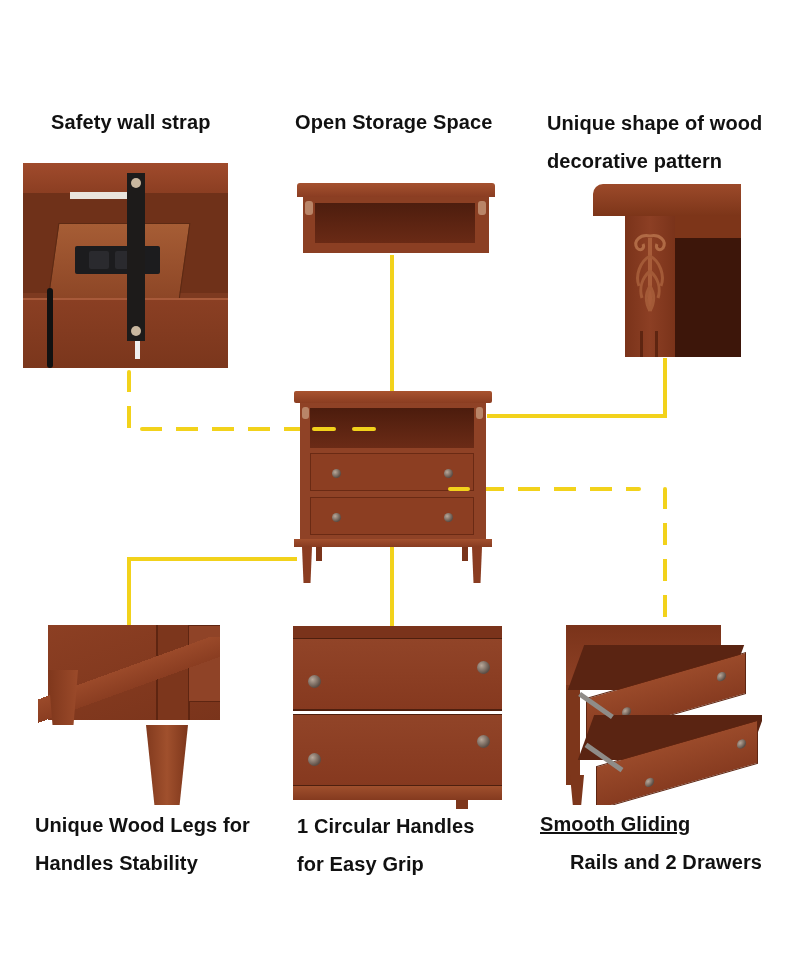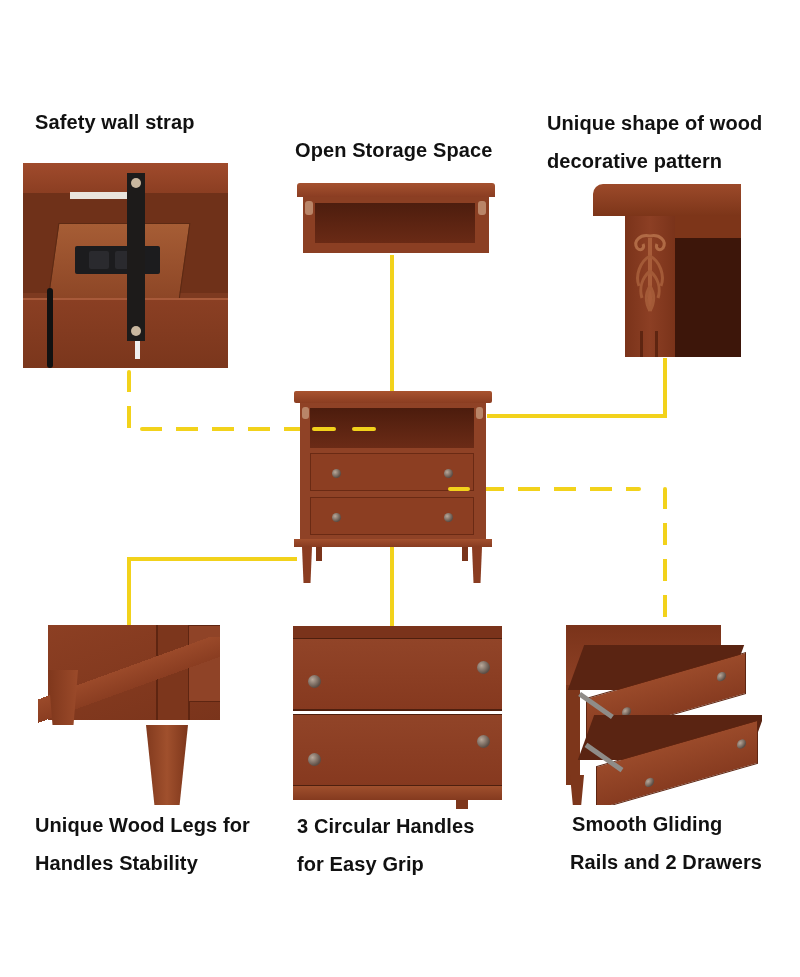--- a/index.html
+++ b/index.html
@@ -8,30 +8,30 @@
   .panel{position:absolute;overflow:hidden;}
   .line{position:absolute;background:#f2d21b;}
   .dash-h{position:absolute;height:4px;background:repeating-linear-gradient(90deg,#f2d21b 0 22px,transparent 22px 36px);border-radius:2px;}
   .dash-v{position:absolute;width:4px;background:repeating-linear-gradient(180deg,#f2d21b 0 22px,transparent 22px 36px);border-radius:2px;}
   .knob{position:absolute;width:9px;height:9px;border-radius:50%;background:radial-gradient(circle at 35% 35%,#b9a89a,#5b4d45 70%);}
   .abs{position:absolute;}
 </style>
 </head>
 <body>
 
-<div class="caption" style="left:35px;top:103px;">Safety wall strap</div>
-<div class="caption" style="left:295px;top:103px;margin-top:28px;">Open Storage Space</div>
+<div class="caption" style="left:51px;top:103px;">Safety wall strap</div>
+<div class="caption" style="left:295px;top:103px;">Open Storage Space</div>
 <div class="caption" style="left:547px;top:104px;">Unique shape of wood</div>
 <div class="caption" style="left:547px;top:142px;">decorative pattern</div>
 
 <div class="caption" style="left:35px;top:806px;">Unique Wood Legs for</div>
 <div class="caption" style="left:35px;top:844px;">Handles Stability</div>
-<div class="caption" style="left:297px;top:807px;">3 Circular Handles</div>
+<div class="caption" style="left:297px;top:807px;">1 Circular Handles</div>
 <div class="caption" style="left:297px;top:845px;">for Easy Grip</div>
-<div class="caption" style="left:572px;top:805px;">Smooth Gliding</div>
+<div class="caption" style="left:540px;top:805px;text-decoration:underline;">Smooth Gliding</div>
 <div class="caption" style="left:570px;top:843px;">Rails and 2 Drawers</div>
 
 <div class="dash-v" style="left:127px;top:370px;height:60px;"></div>
 <div class="dash-h" style="left:140px;top:427px;width:240px;"></div>
 
 <div class="line" style="left:390px;top:255px;width:4px;height:136px;"></div>
 
 <div class="line" style="left:663px;top:358px;width:4px;height:60px;"></div>
 <div class="line" style="left:487px;top:414px;width:180px;height:4px;"></div>
 

